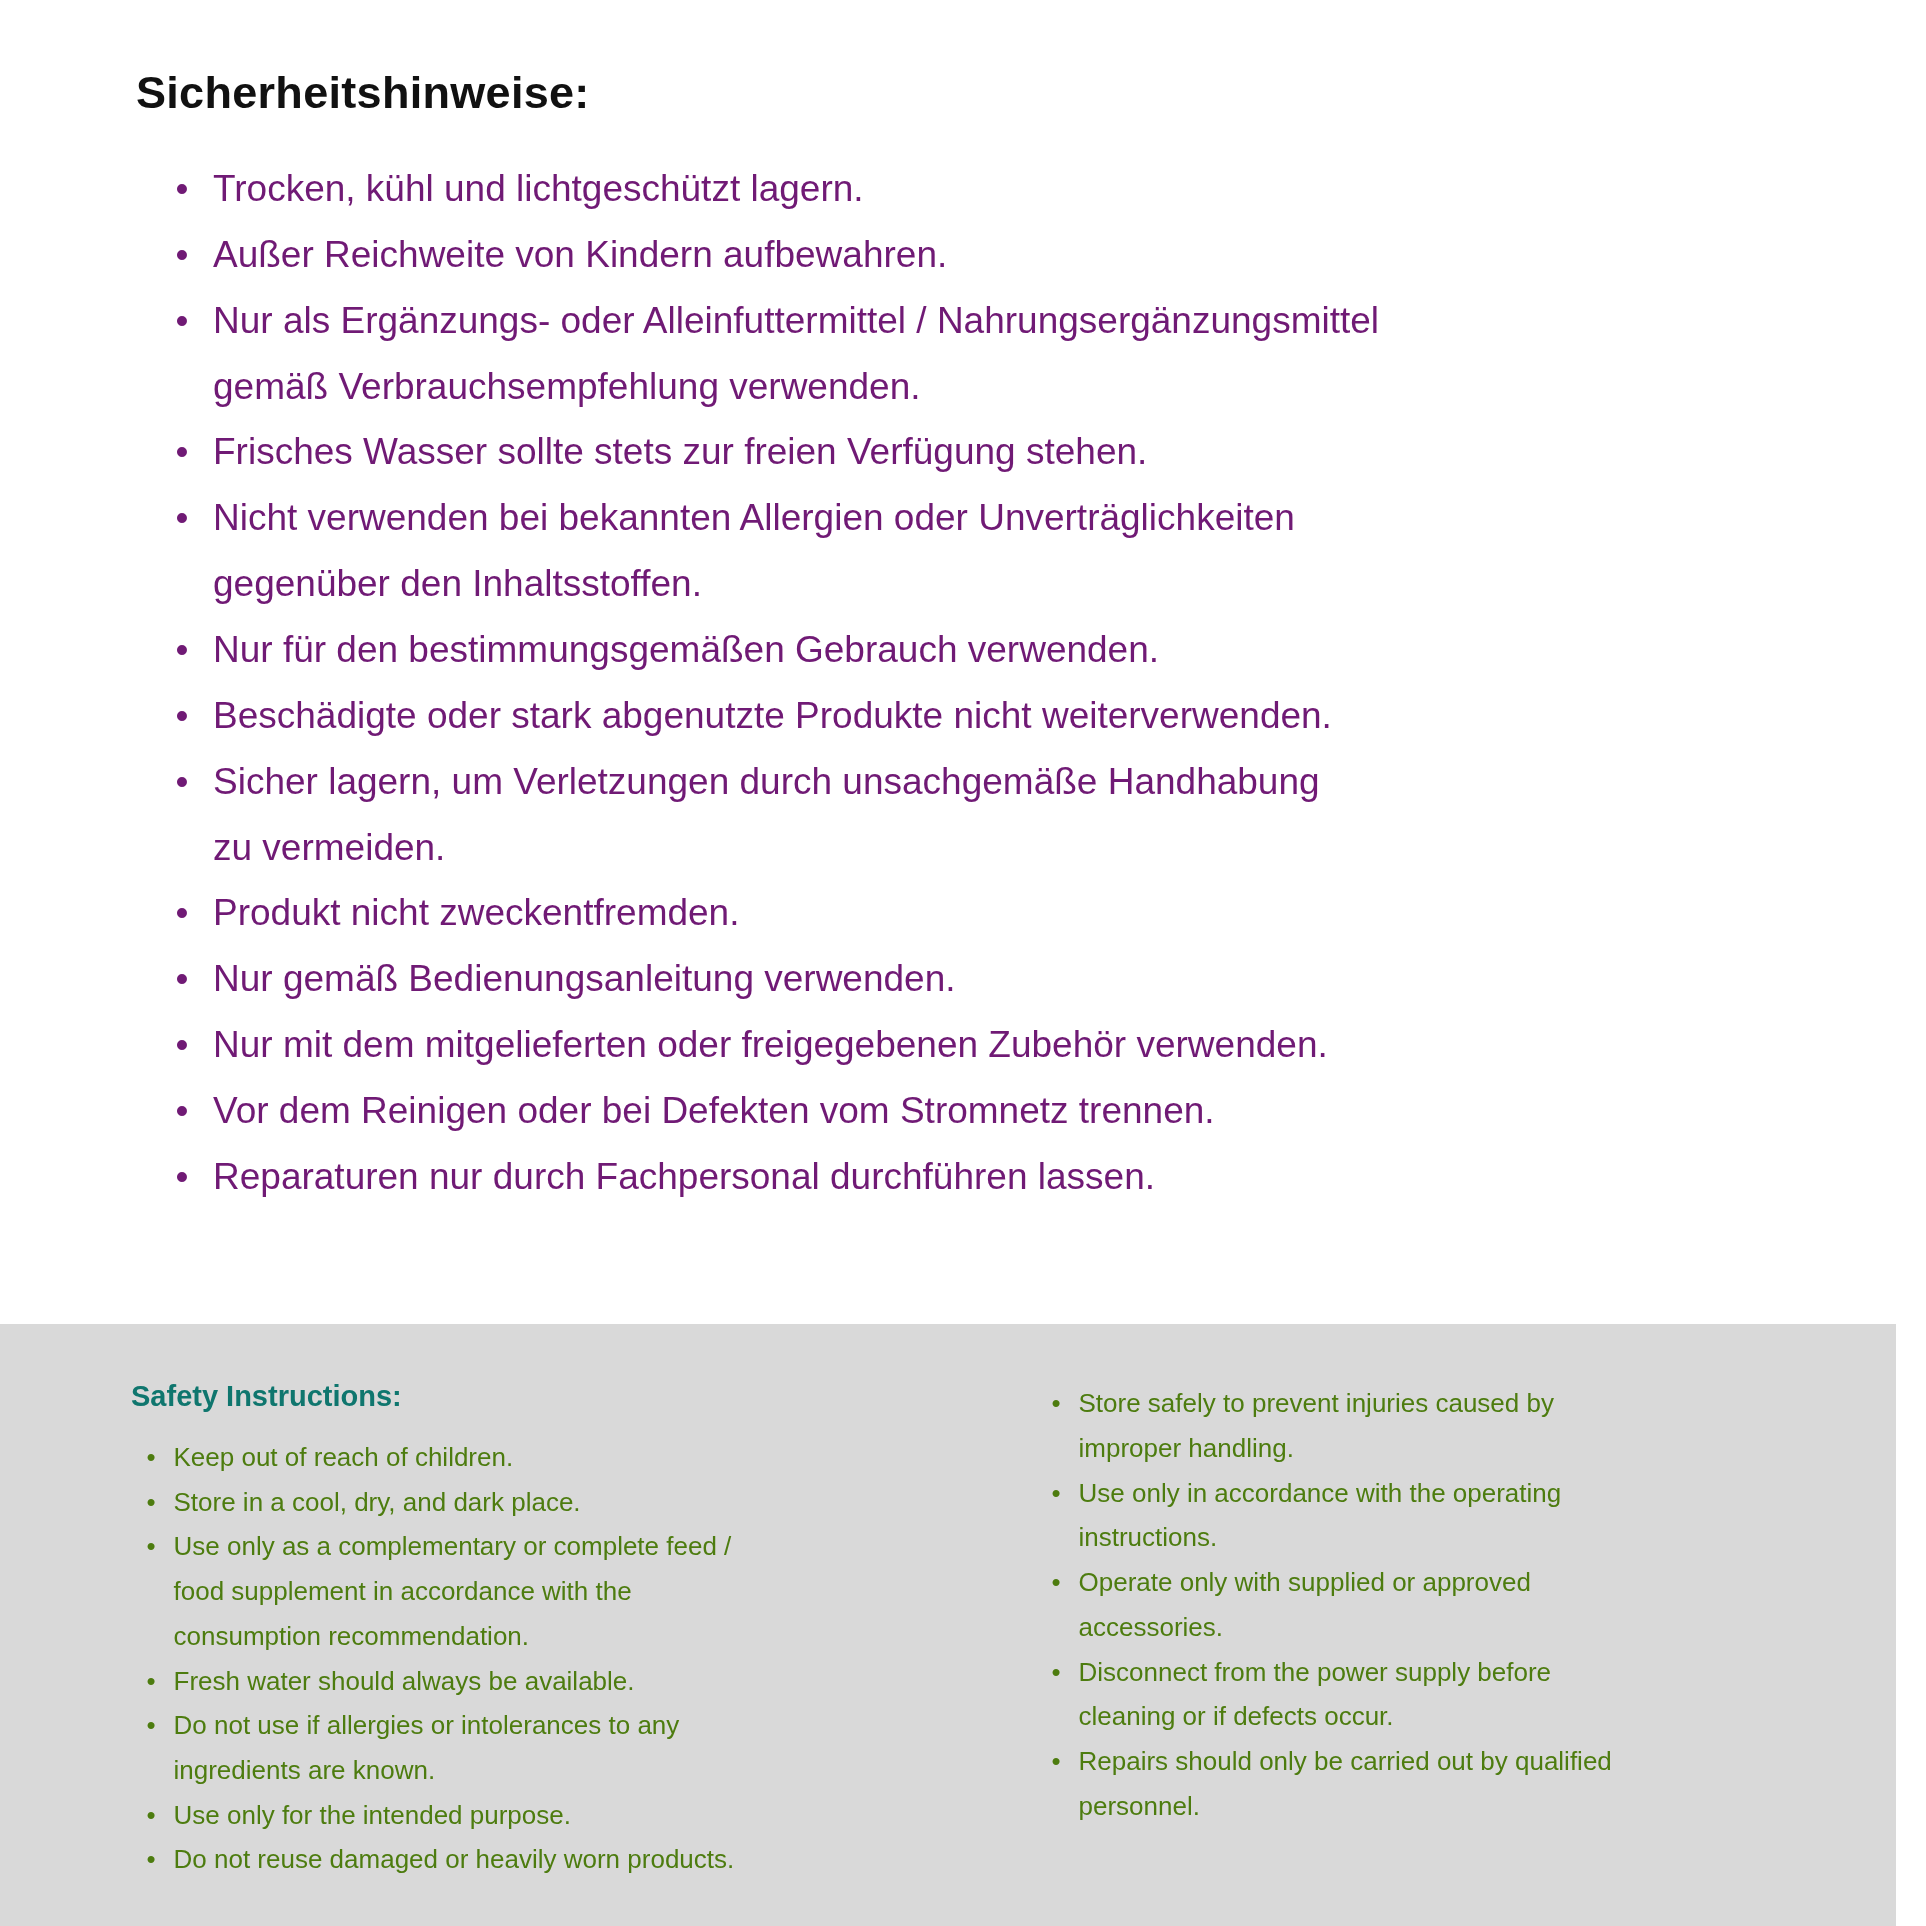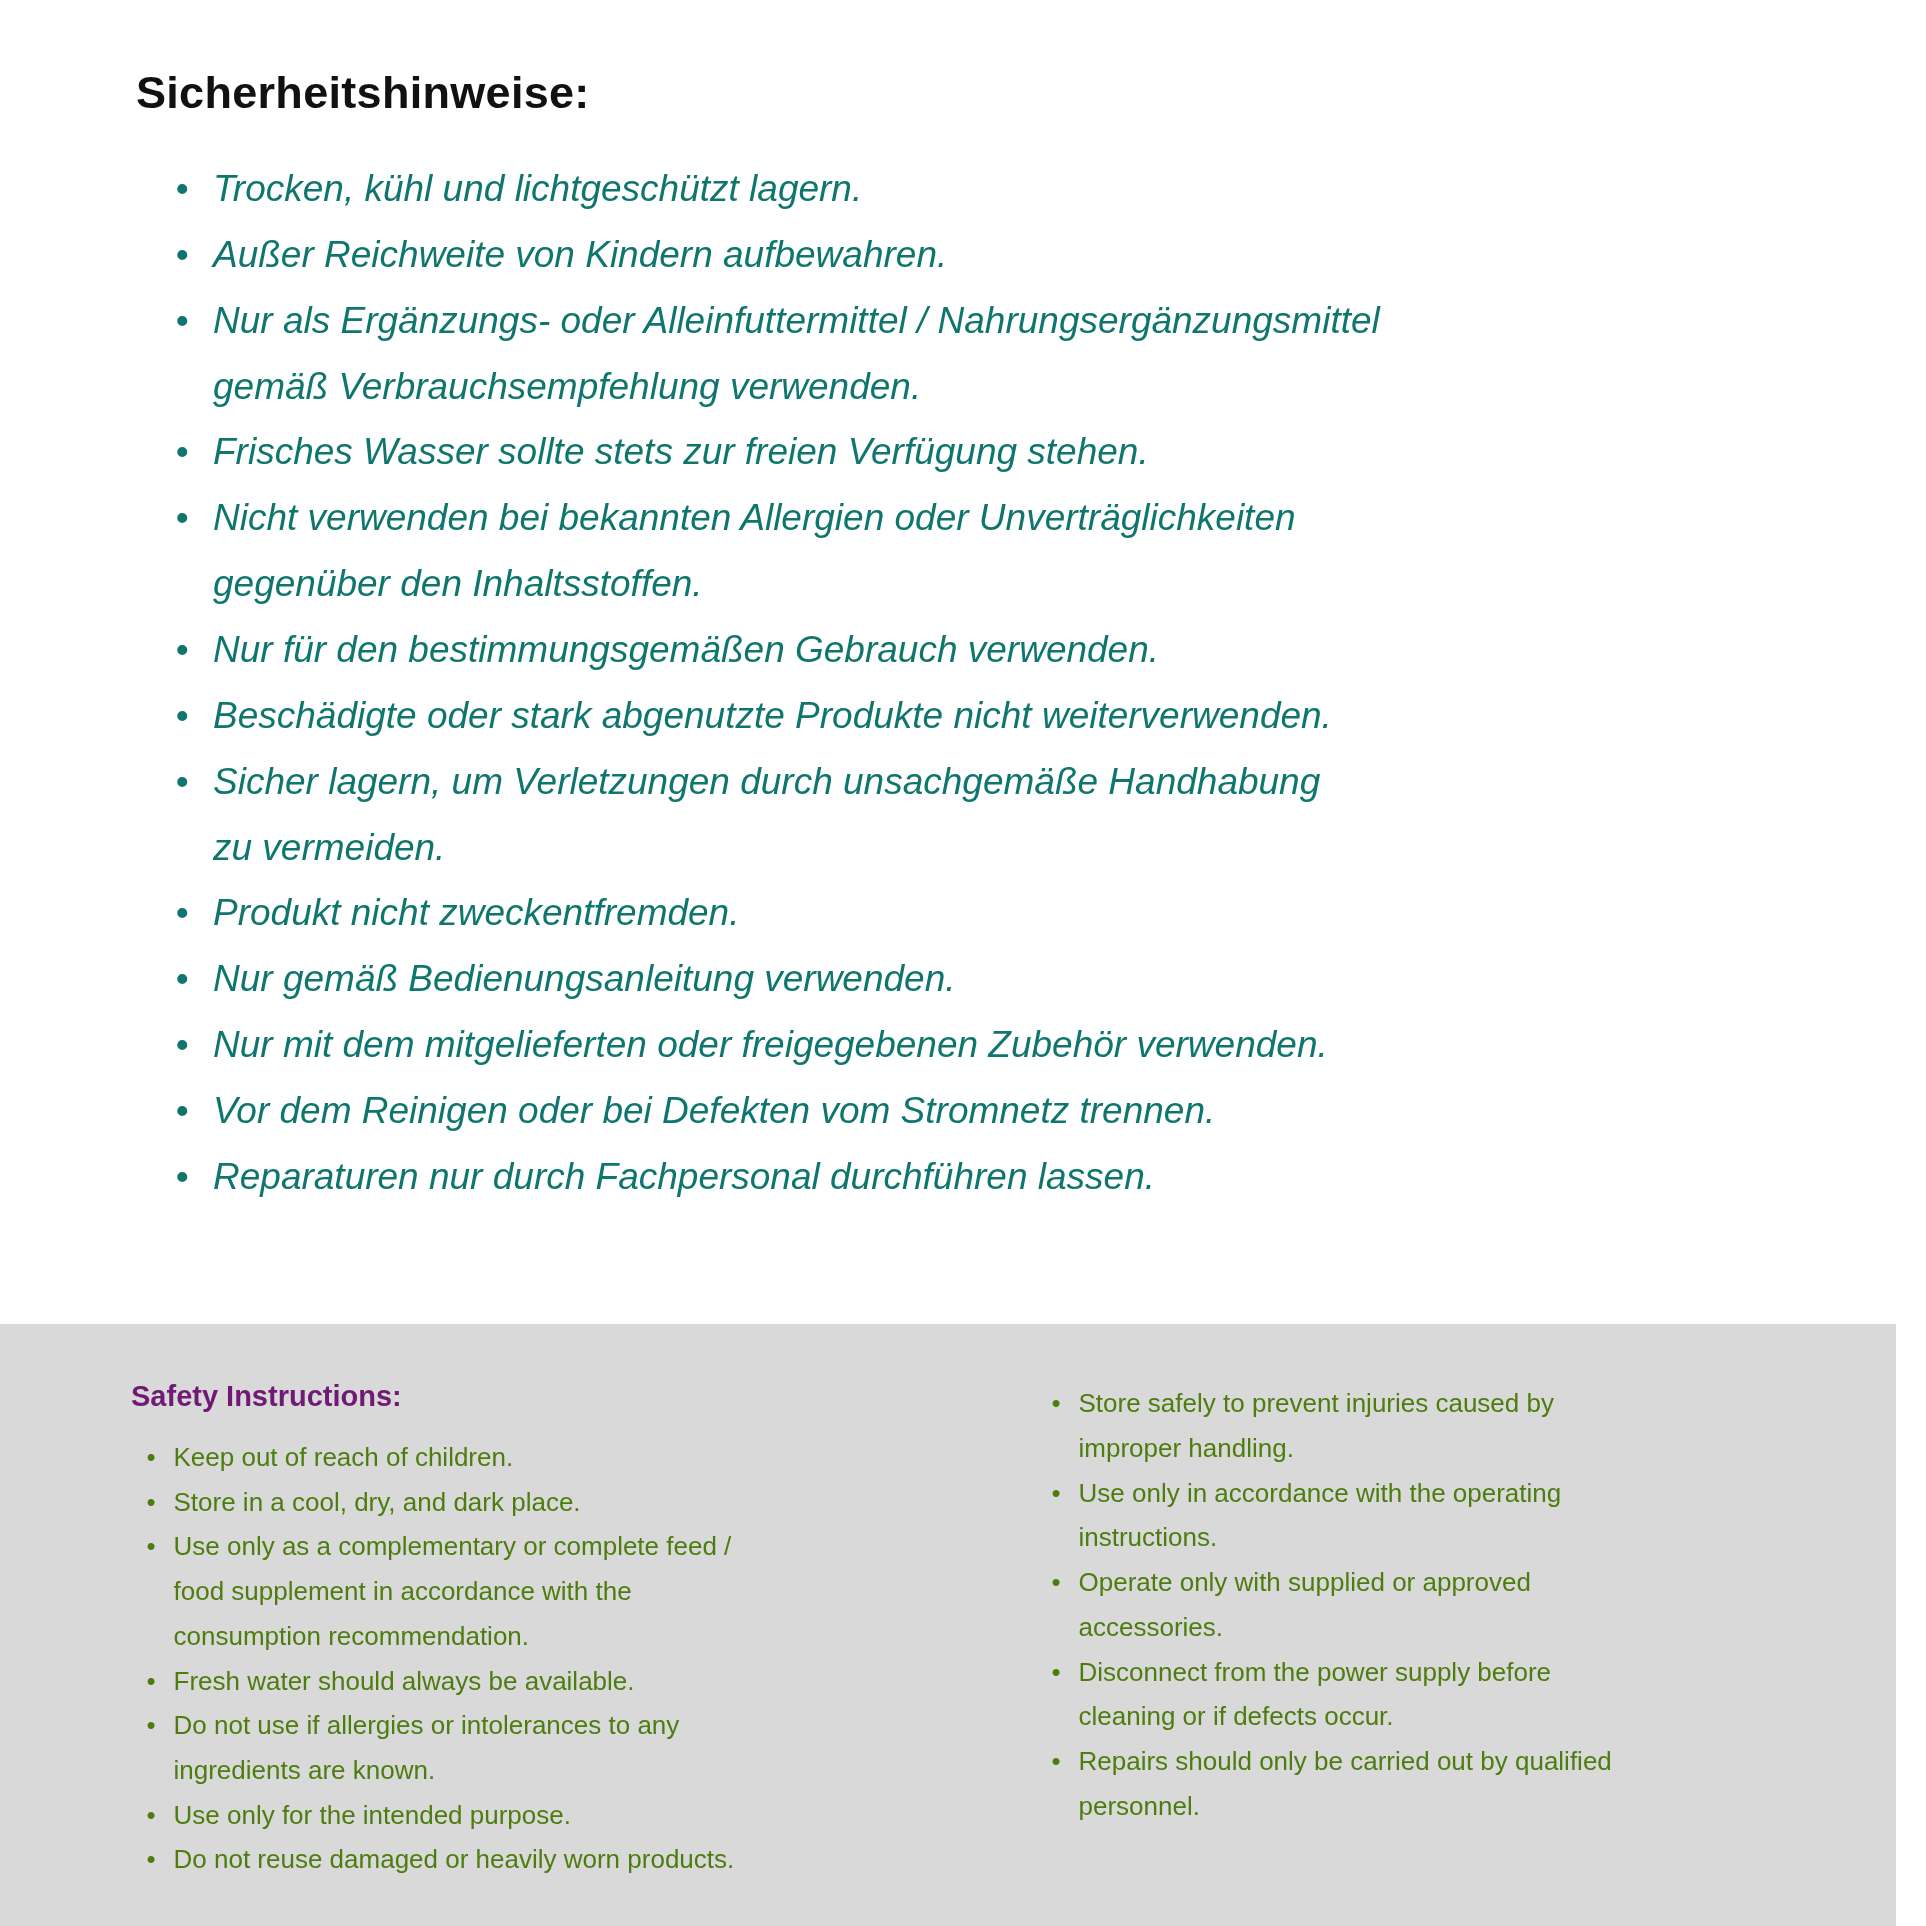--- a/index.html
+++ b/index.html
@@ -40,22 +40,21 @@
     list-style: none;
     margin-left: 37px;
   }
 
   .german-section li {
     position: relative;
     font-size: 37px;
     line-height: 1.78;
     padding-left: 40px;
     white-space: pre-line;
-    color: #0f766e;
-    font-style: italic;
+    color: #701a75;
   }
 
   .german-section li::before {
     content: "\2022";
     position: absolute;
     left: 2.6px;
     top: 0;
   }
 
   
@@ -73,21 +72,21 @@
 
   .english-col-right {
     flex: 1;
     margin-left: 58px;
     padding-top: 1.3px;
   }
 
   .english-section h2 {
     font-size: 29px;
     font-weight: 700;
-    color: #701a75;
+    color: #0f766e;
     margin-bottom: 22px;
   }
 
   .english-section ul {
     list-style: none;
     margin-left: 13px;
   }
 
   .english-section li {
     position: relative;

